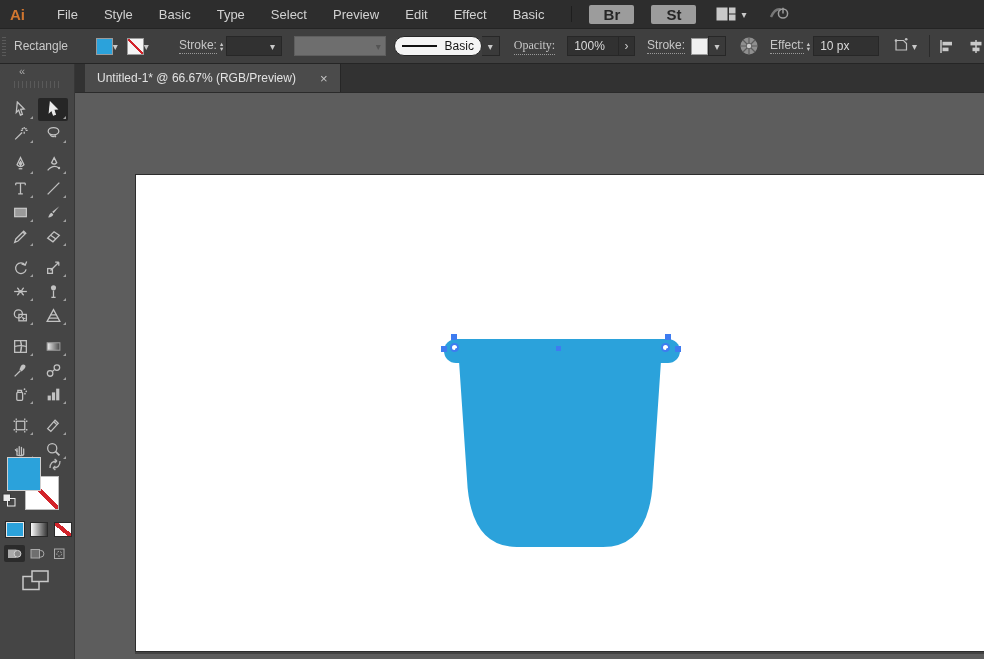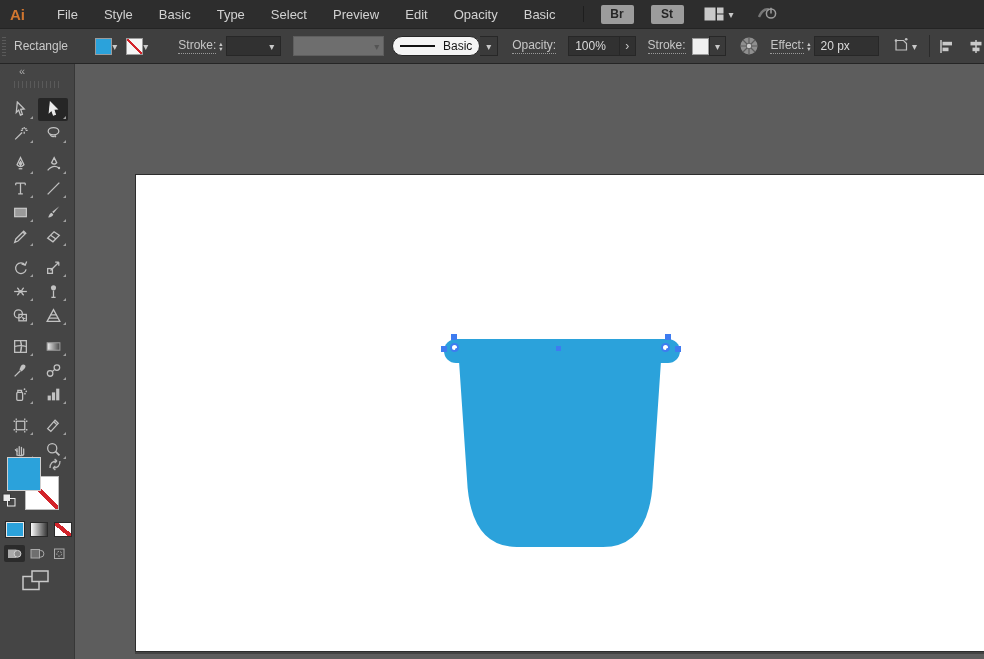--- a/index.html
+++ b/index.html
@@ -6,22 +6,22 @@
   *{box-sizing:border-box;}
   .app{position:relative;width:984px;height:659px;overflow:hidden;
        font-family:"Liberation Sans",sans-serif;background:var(--canvas_bg,#5d5d5d);}
 
   
   .menu-bar{position:absolute;left:0;top:0;width:984px;height:29px;background:var(--bar_bg,#2d2d2d);
             border-bottom:1px solid #242424;display:flex;align-items:center;padding-left:10px;z-index:5;}
   .ai-logo{width:34px;color:#d07630;font-weight:bold;font-size:15px;}
   .menu-item{padding:0 13px;font-size:13px;color:#d2d2d2;cursor:default;}
   .menu-sep{width:1px;height:16px;background:#1e1e1e;margin-left:14px;}
-  .sq-btn{width:33px;height:19px;margin-left:17px;background:#9c9c9c;color:#262626;font-weight:bold;
-          font-size:12px;border:none;border-radius:2px;display:flex;align-items:center;justify-content:center;
+  .sq-btn{width:45px;height:19px;margin-left:17px;background:#9c9c9c;color:#262626;font-weight:bold;
+          font-size:15px;border:none;border-radius:2px;display:flex;align-items:center;justify-content:center;
           font-family:"Liberation Sans",sans-serif;padding:0;}
   .ws{margin-left:20px;display:flex;align-items:center;gap:5px;}
   .ws svg{display:block;}
   .chev{font-size:10px;color:#c9c9c9;}
   .touch{margin-left:22px;}
 
   
   .control-bar{position:absolute;left:0;top:29px;width:984px;height:35px;background:var(--control_bg,#3f3f3f);
                border-bottom:1px solid #252525;display:flex;align-items:center;font-size:12px;color:#c6c6c6;
                padding-left:14px;overflow:hidden;z-index:5;}
@@ -110,21 +110,21 @@
   <header class="menu-bar">
     <div class="ai-logo">Ai</div>
     <nav id="menus" style="display:flex;text-align:right;">
         <span class="menu-item">File</span>
         <span class="menu-item">Style</span>
         <span class="menu-item">Basic</span>
         <span class="menu-item">Type</span>
         <span class="menu-item">Select</span>
         <span class="menu-item">Preview</span>
         <span class="menu-item">Edit</span>
-        <span class="menu-item">Opacity</span>
+        <span class="menu-item">Effect</span>
         <span class="menu-item">Basic</span>
       </nav>
     <div class="menu-sep"></div>
     <button class="sq-btn">Br</button>
     <button class="sq-btn">St</button>
     <div class="ws">
       <span>
           <svg width="20" height="14" viewBox="0 0 20 14">
             <rect x="0.5" y="0.5" width="11" height="13" fill="#C9C9C9"></rect>
             <rect x="13" y="0.5" width="6.5" height="6" fill="#C9C9C9"></rect>
@@ -158,41 +158,41 @@
     <span class="disabled-dd" style="margin-left:12px;">
       <span class="chev">▾</span>
     </span>
     <span class="basic-box" style="margin-left:8px;border-radius:10px;">
       <span class="bline"></span>
       <span>Basic</span>
     </span>
     <span class="chev-btn">
       <span class="chev">▾</span>
     </span>
-    <span class="ctl-label" style="margin-left:14px;">Opacity:</span>
+    <span class="ctl-label" style="margin-left:14px;font-family:Liberation Serif, serif;">Opacity:</span>
     <span class="field" style="width:52px;margin-left:12px;">100%</span>
     <span class="arrow-btn">›</span>
     <span class="ctl-label" style="margin-left:12px;">Stroke:</span>
     <span class="swatch16" style="margin-left:6px;background:#f0f0f0;"></span>
     <span class="chev-btn" style="border-left:1px solid #272727;">
       <span class="chev">▾</span>
     </span>
     <span style="margin-left:13px;display:flex;">
         <svg width="20" height="20" viewBox="0 0 20 20">
           <circle cx="10" cy="10" r="8.5" fill="#8f8f8f"></circle>
           <path d="M10 1.5 V18.5 M1.5 10 H18.5 M4 4 L16 16 M16 4 L4 16" stroke="#5c5c5c" stroke-width="1.2"></path>
           <circle cx="10" cy="10" r="2.8" fill="#c9c9c9" stroke="#5c5c5c"></circle>
         </svg>
       </span>
     <span class="ctl-label" style="margin-left:11px;">Effect:</span>
     <span class="stepper">
       <span>▴</span>
       <span>▾</span>
     </span>
-    <span class="field" style="width:66px;">20 px</span>
+    <span class="field" style="width:66px;">10 px</span>
     <span style="margin-left:13px;display:flex;align-items:center;gap:2px;">
       <span><svg width="18" height="17" viewBox="0 0 18 17">
             <path d="M4 4.5 H11.5 L14.5 7.5 V14 H4 Z" fill="none" stroke="#C0C0C0" stroke-width="1.2"></path>
             <circle cx="4" cy="4.5" r="1.3" fill="#C0C0C0"></circle>
             <circle cx="14.2" cy="3.2" r="1.3" fill="#C0C0C0"></circle>
           </svg></span>
       <span class="chev">▾</span>
     </span>
     <span class="ctl-sep"></span>
     <span style="margin-left:9px;display:flex;">
@@ -493,20 +493,26 @@
           </svg>
         </span>
     </div>
 
     <div class="screen-mode"><svg width="28" height="21" viewBox="0 0 28 21">
           <rect x="1" y="6.5" width="16" height="13" fill="none" stroke="#C9C9C9" stroke-width="1.5"></rect>
           <rect x="10" y="1" width="16" height="10.5" fill="#4a4a4a" stroke="#C9C9C9" stroke-width="1.5"></rect>
         </svg></div>
   </aside>
 
+  <div class="tab-bar">
+    <div class="doc-tab">
+      <span>Untitled-1* @ 66.67% (RGB/Preview)</span>
+      <span class="tab-close">×</span>
+    </div>
+  </div>
 
   <div class="canvas">
     <div class="artboard">
       <div class="rim"></div>
       <svg class="bucket-body" viewBox="0 0 202 186" preserveAspectRatio="none">
         <path d="M0 0 H202 L194 118 Q191 186 144 186 H58 Q11 186 8 118 Z"></path>
       </svg>
       <div class="anchor-sq" style="left:315px;top:159px;"></div>
       <div class="anchor-sq" style="left:305px;top:171px;"></div>
       <div class="anchor-sq" style="left:529px;top:159px;"></div>

